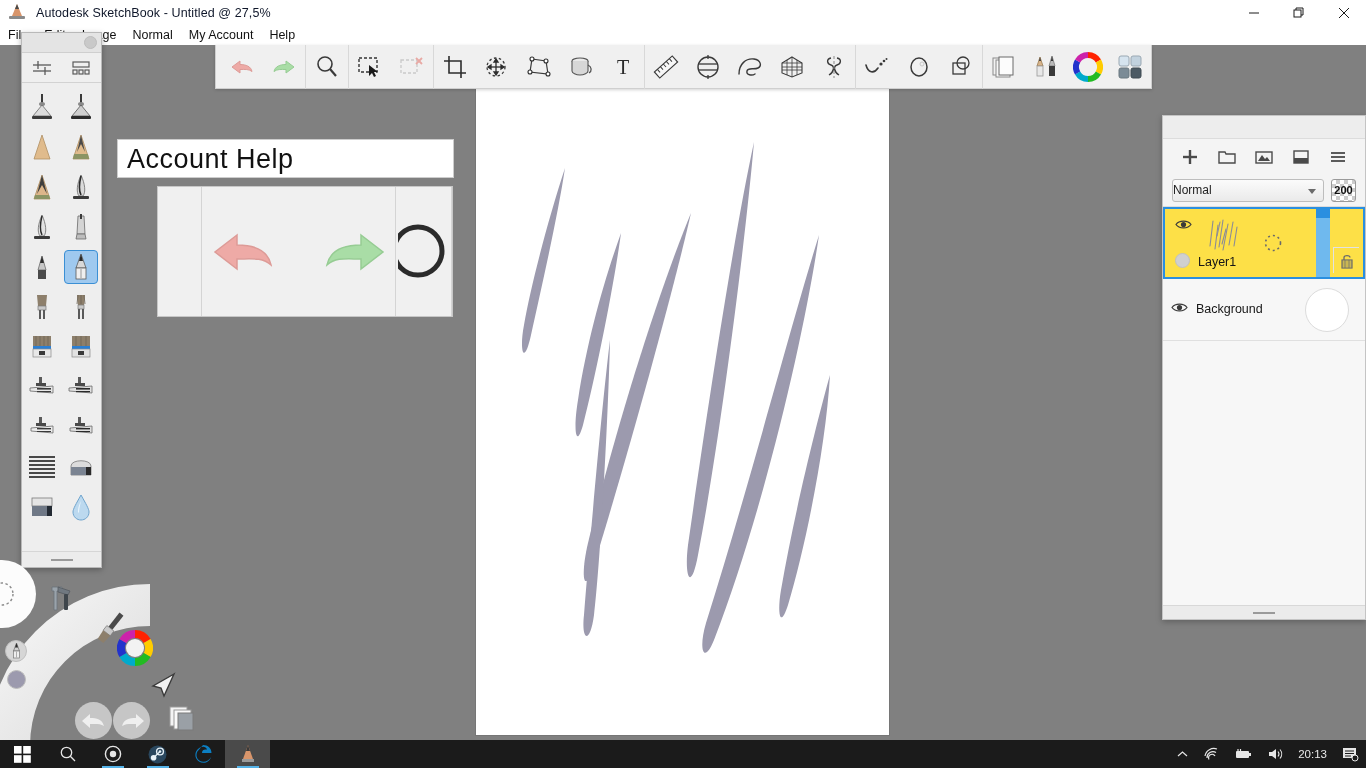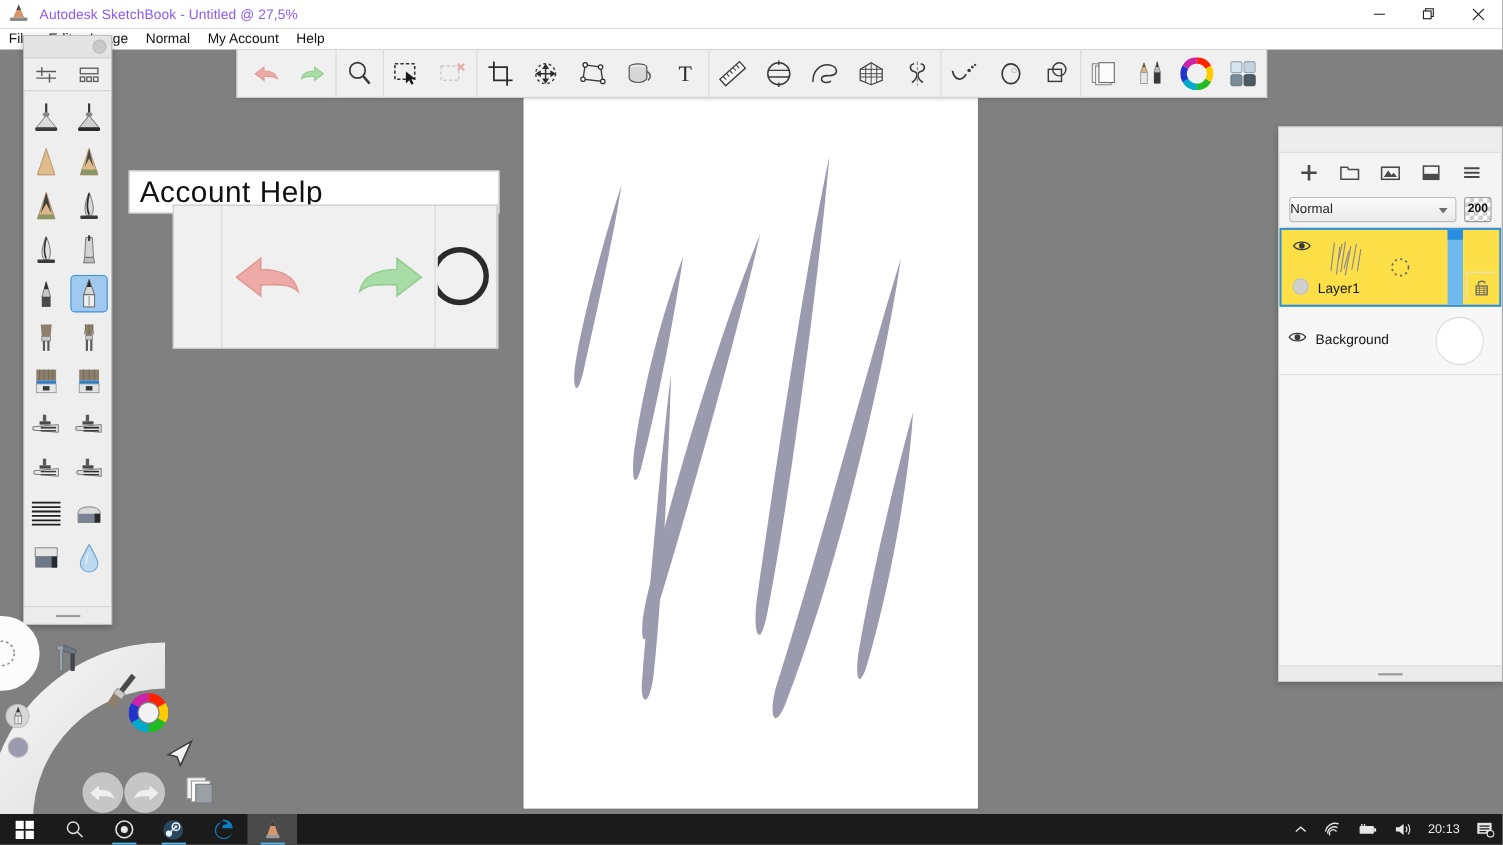--- a/index.html
+++ b/index.html
@@ -24,21 +24,21 @@
   }
   .title-icon .pencil-tip{
     position:absolute; left:8px; top:0; width:0; height:0;
     border-left:2px solid transparent; border-right:2px solid transparent;
     border-bottom:5px solid #4a4a4a;
   }
   .title-icon .pencil-base{
     position:absolute; left:2px; top:12px; width:16px; height:3px; background:#8a8a8a;
     border-radius:1px;
   }
-  .title-text{ font-size:12.5px; color:#8b5cf6; margin-left:9px; letter-spacing:.1px;}
+  .title-text{ font-size:12.5px; color:#0f172a; margin-left:9px; letter-spacing:.1px;}
   .winbtns{ position:absolute; right:0; top:0; height:26px; display:flex; }
   .winbtn{ width:45px; height:26px; display:flex; align-items:center; justify-content:center;
            font-size:13px; color:#1b1b1b; }
   .winbtn svg{ display:block; }
 
   
   .menubar{
     position:absolute; left:0; top:26px; width:1366px; height:19px;
     background:#ffffff; display:flex; align-items:center; padding-left:8px;
   }
@@ -98,21 +98,21 @@
     border-radius:4px;
   }
   .bp-cell.sel{ background:#9fc9ef; border:1px solid #3b8fd4; }
   .bp-footer{ height:16px; flex:none; border-top:1px solid #d6d6d6; display:flex;
               align-items:center; justify-content:center; background:#ececec;}
   .bp-handle{ width:22px; height:2px; background:#9a9a9a; }
 
   
   .loupe{
     position:absolute; left:117px; top:139px; width:337px; height:39px;
-    background:#ffffff; border:1px solid #cdcdcd; overflow:hidden;margin-top:16px;
+    background:#ffffff; border:1px solid #cdcdcd; overflow:hidden;
   }
   .loupe-text{
     font-size:27px; color:#111; line-height:39px; padding-left:9px; letter-spacing:.5px;
     white-space:nowrap;
   }
   .loupe2{
     position:absolute; left:157px; top:186px; width:296px; height:131px;
     background:#f0f0f0; border:1px solid #c7c7c7; overflow:hidden; display:flex;
   }
   .loupe2 .cell{ height:100%; border-right:1px solid #d4d4d4; display:flex;

